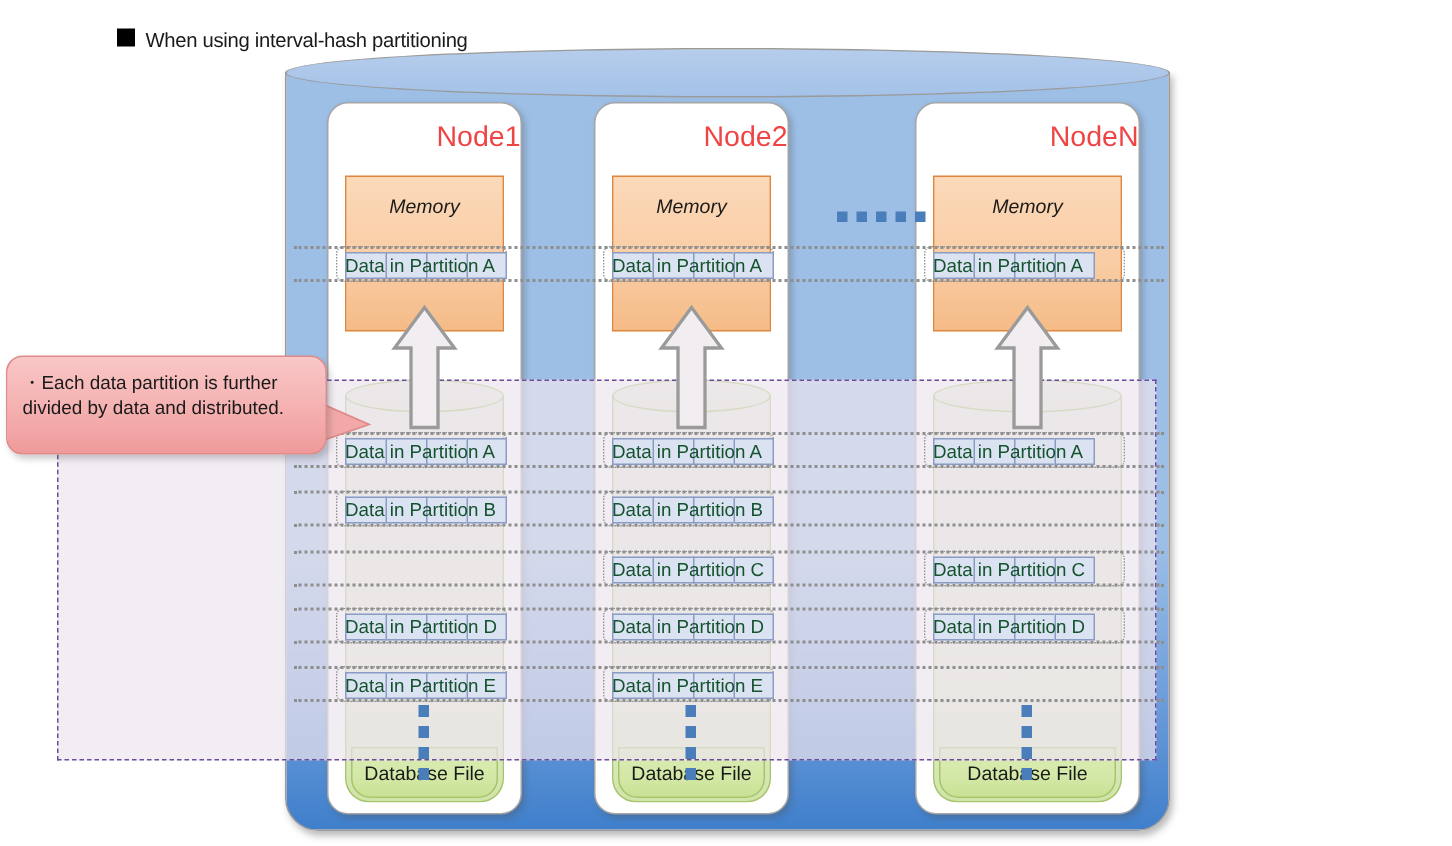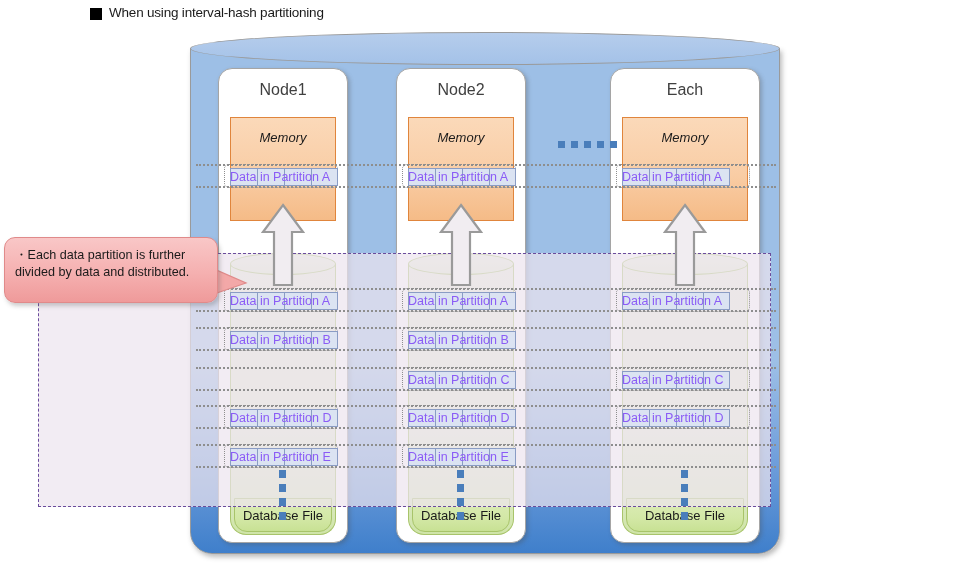--- a/index.html
+++ b/index.html
@@ -7,22 +7,22 @@
   body {
     width:968px; height:564px;
     background:#ffffff;
     font-family:"Liberation Sans", sans-serif;
     overflow:hidden;
     position:relative;
   }
 
   
   #title-row{
-    position:absolute; left:78px; top:5px;
-    display:flex; align-items:flex-end; gap:7px;margin-left:12px;
+    position:absolute; left:78px; top:19px;
+    display:flex; align-items:flex-start; gap:7px;
   }
   #title-bullet{
     width:12px; height:12px; background:#000000; display:block;
   }
   #title-text{
     font-size:13.5px; color:#1a1a1a; letter-spacing:-0.2px; white-space:nowrap;
   }
 
   
   #cluster-cylinder{
@@ -46,21 +46,21 @@
   .node-card{
     position:absolute; top:68px;
     background:#ffffff;
     border:1.6px solid #a5a5a5;
     border-radius:14px;
     box-shadow:2px 2px 4px rgba(80,80,80,0.33);
     z-index:3;
   }
   .node-title{
     position:absolute; left:0; right:0; top:12px;
-    text-align:center; font-size:16px; color:#404040;
+    text-align:right; font-size:19px; color:#ef4444;
   }
 
   
   .memory-box{
     position:absolute;
     background:linear-gradient(to bottom,#fbd9b9 0%,#f9cda5 55%,#f5bb87 100%);
     border:1.3px solid #e0853c;
     z-index:4;
     font-style:italic;
   }
@@ -128,21 +128,21 @@
   }
   .chip-cells span{
     width:27px; height:18px;
     background:#dbe3f2;
     border:1px solid #8a9cc4;
     border-right:none;
   }
   .chip-cells span:last-child{ border-right:1px solid #8a9cc4; }
   .chip-text{
     position:absolute; left:5px; top:2px;
-    font-size:12.5px; color:#8b5cf6; white-space:nowrap;
+    font-size:12.5px; color:#14532d; white-space:nowrap;
     z-index:2; line-height:20px;
   }
 
   
   .up-arrow{ position:absolute; z-index:9; }
   .up-arrow svg{ display:block; }
 
   
   #node-ellipsis{
     position:absolute; left:558px; top:141px;
@@ -332,21 +332,21 @@
       <i></i>
       <i></i>
       <i></i>
     </div>
     <div class="up-arrow" style="left: 438px; top: 203px;">
       <svg width="46" height="84" viewBox="0 0 46 84">
         <path d="M23,2 L43,29 L32,29 L32,82 L14,82 L14,29 L3,29 Z" fill="#f1edf1" stroke="#9a9a9a" stroke-width="2.2" stroke-linejoin="miter"></path>
       </svg>
     </div>
     <div class="node-card" style="left: 610px; width: 150px; height: 475px;">
-      <div class="node-title">Each</div>
+      <div class="node-title">NodeN</div>
     </div>
     <div class="memory-box" style="left: 622px; top: 117px; width: 126px; height: 104px;">
       <div class="memory-label">Memory</div>
     </div>
     <div class="chip" style="left: 616px; top: 164px; width: 134px;">
       <div class="chip-cells">
         <span></span>
         <span></span>
         <span></span>
         <span></span>

